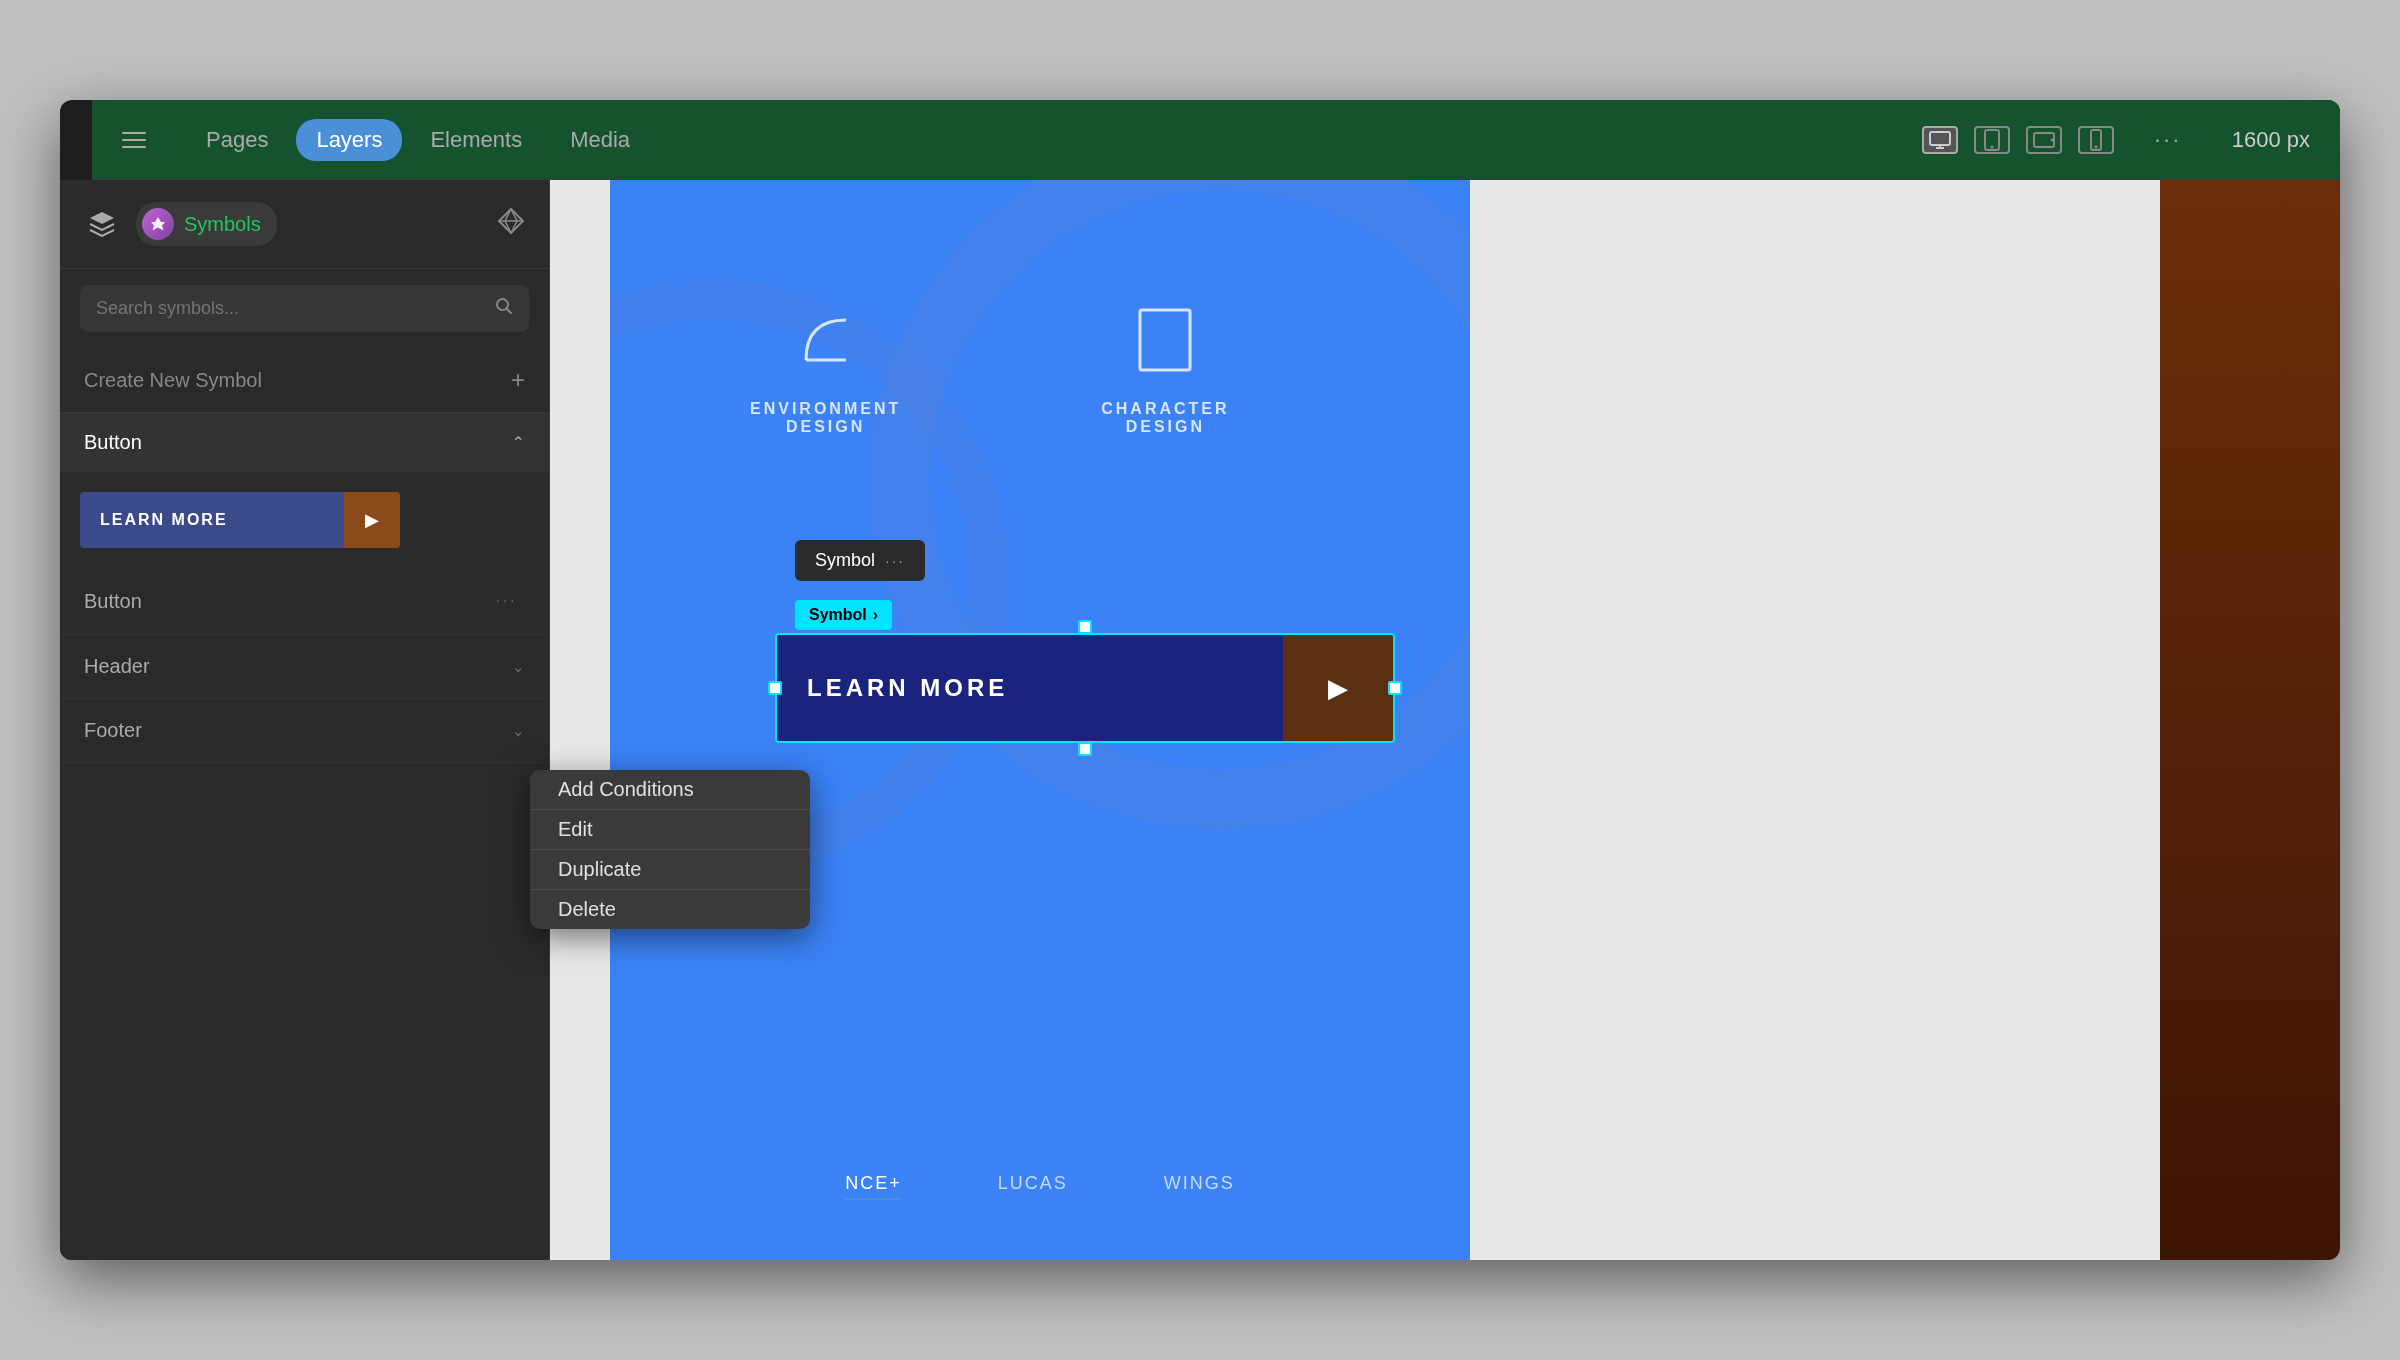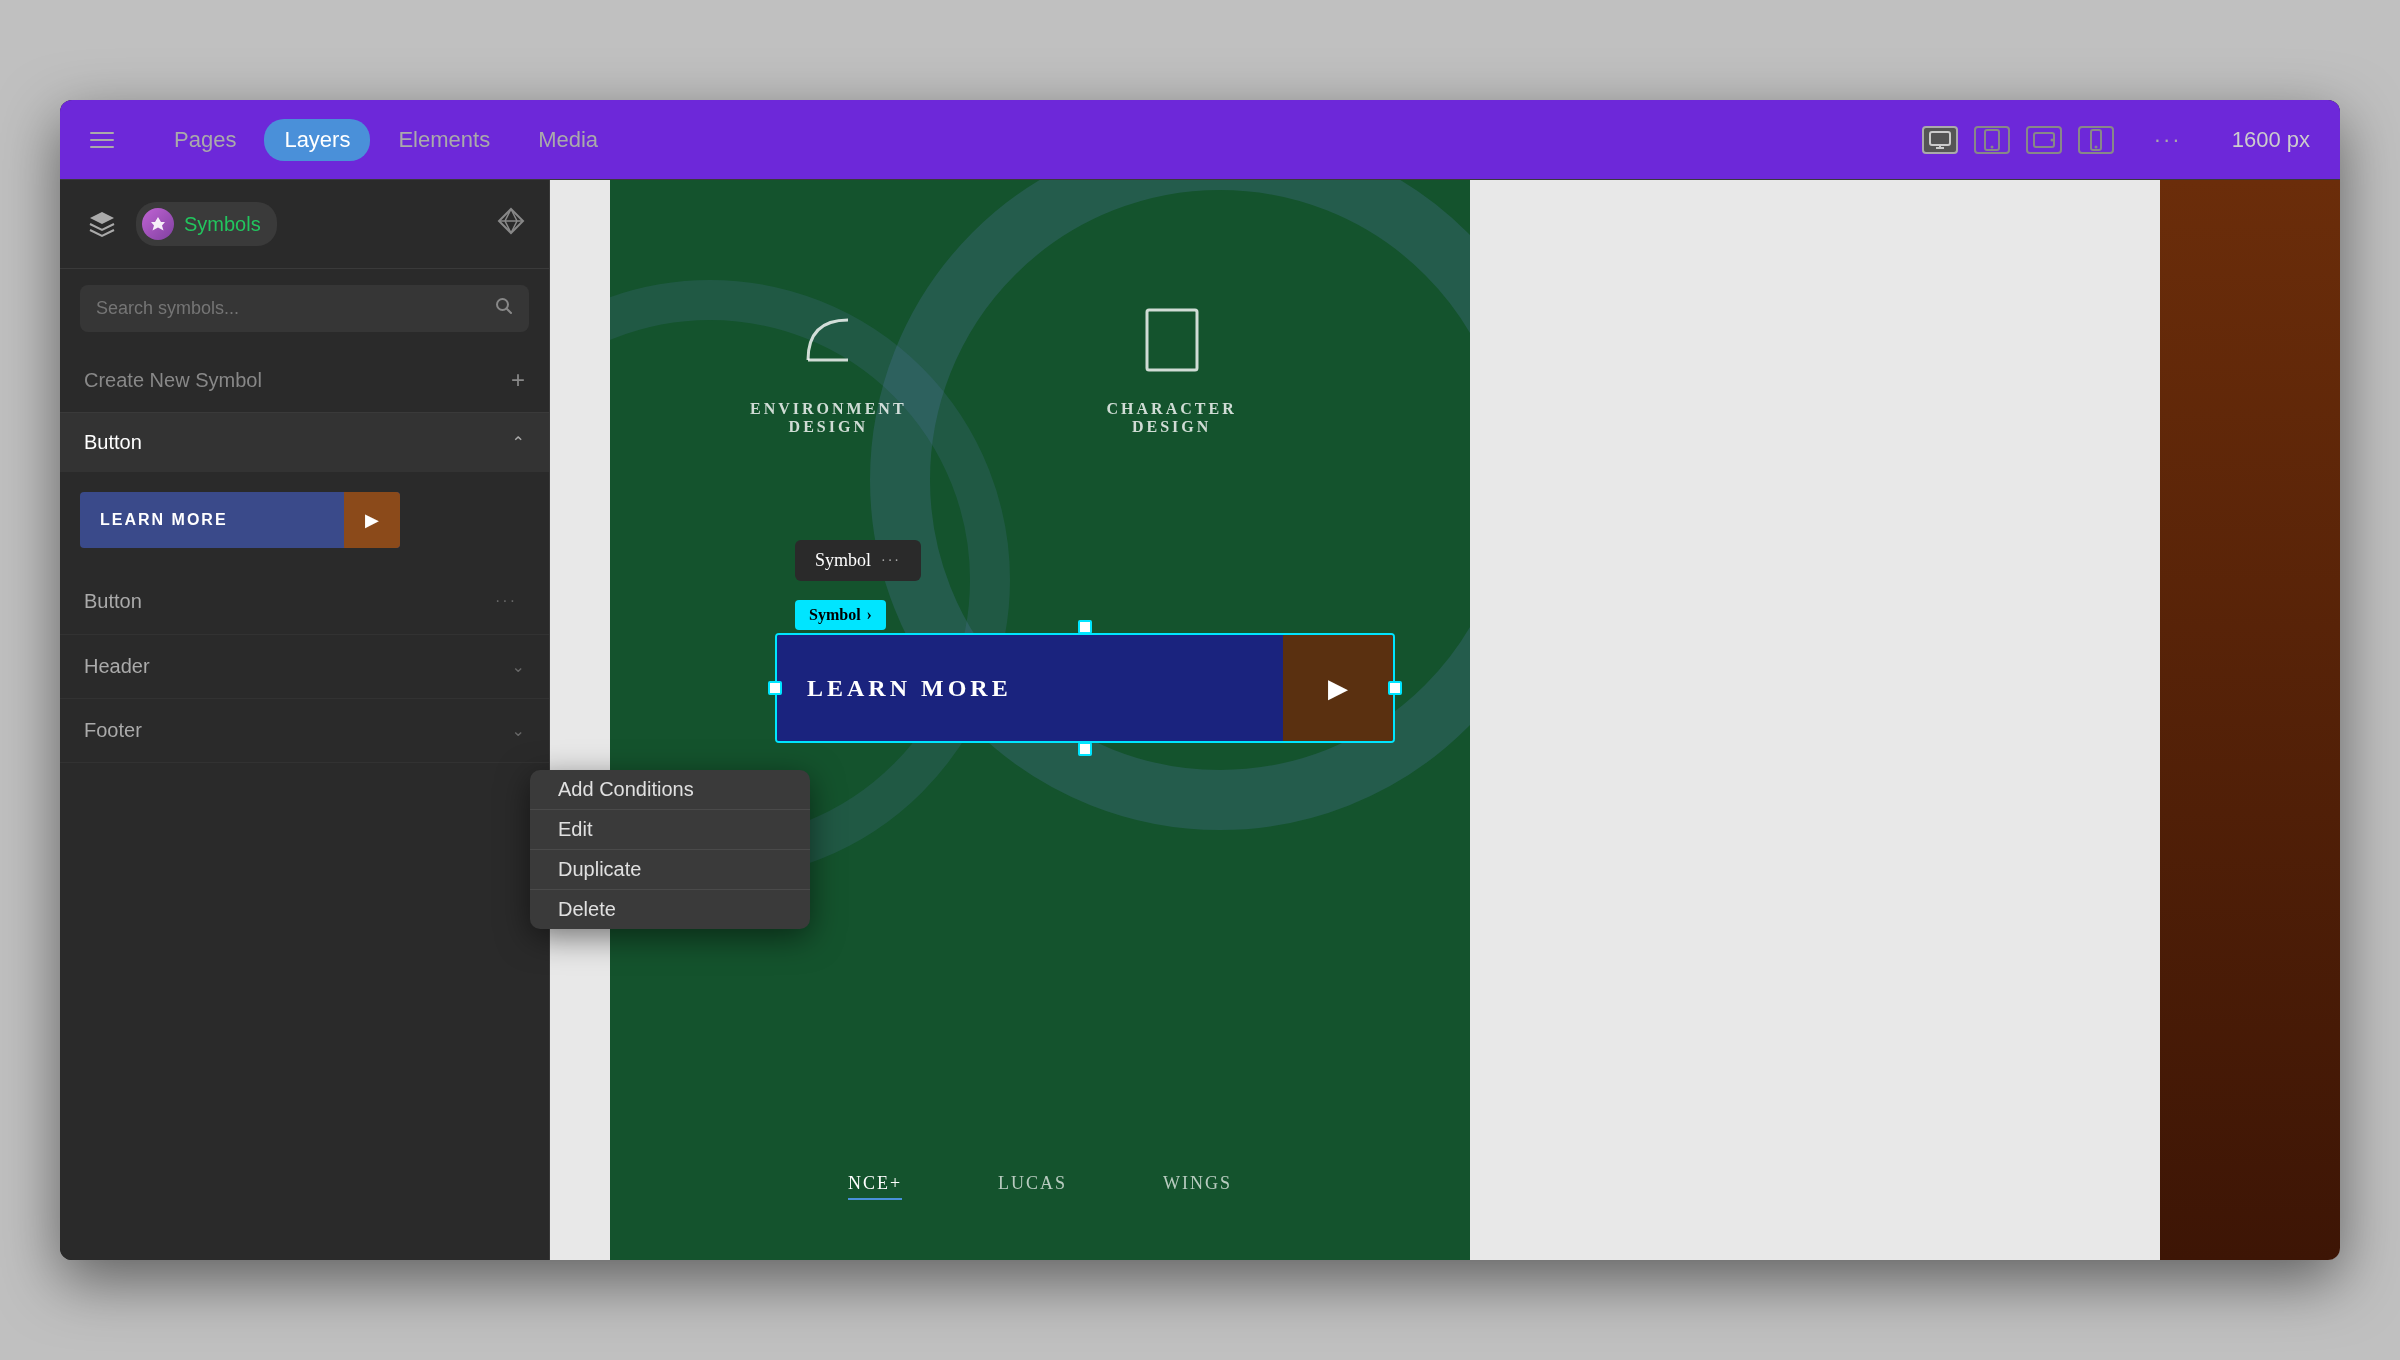--- a/index.html
+++ b/index.html
@@ -21,27 +21,28 @@
       border-radius: 12px;
       overflow: hidden;
       display: flex;
       flex-direction: column;
       box-shadow: 0 20px 60px rgba(0,0,0,0.5);
     }
 
     
     .top-nav {
       height: 80px;
-      background: #6d28d9;
+      background: #14532d;
       display: flex;
       align-items: center;
       padding: 16px 30px;
       gap: 40px;
       flex-shrink: 0;
       border-bottom: 1px solid #3a3a3a;
+      margin-left: 32px;
     }
 
     .hamburger-icon {
       display: flex;
       flex-direction: column;
       gap: 5px;
       cursor: pointer;
     }
     .hamburger-icon span {
       display: block;
@@ -341,23 +342,22 @@
       background: #e8e8e8;
       position: relative;
     }
 
     .design-page {
       position: absolute;
       left: 60px;
       top: 0;
       width: 860px;
       height: 100%;
-      background: #14532d;
+      background: #3b82f6;
       overflow: hidden;
-      font-family: Liberation Serif, serif;
     }
 
     
     .bg-curve {
       position: absolute;
       top: -50px;
       right: -100px;
       width: 700px;
       height: 700px;
       border: 60px solid rgba(100,130,200,0.2);

